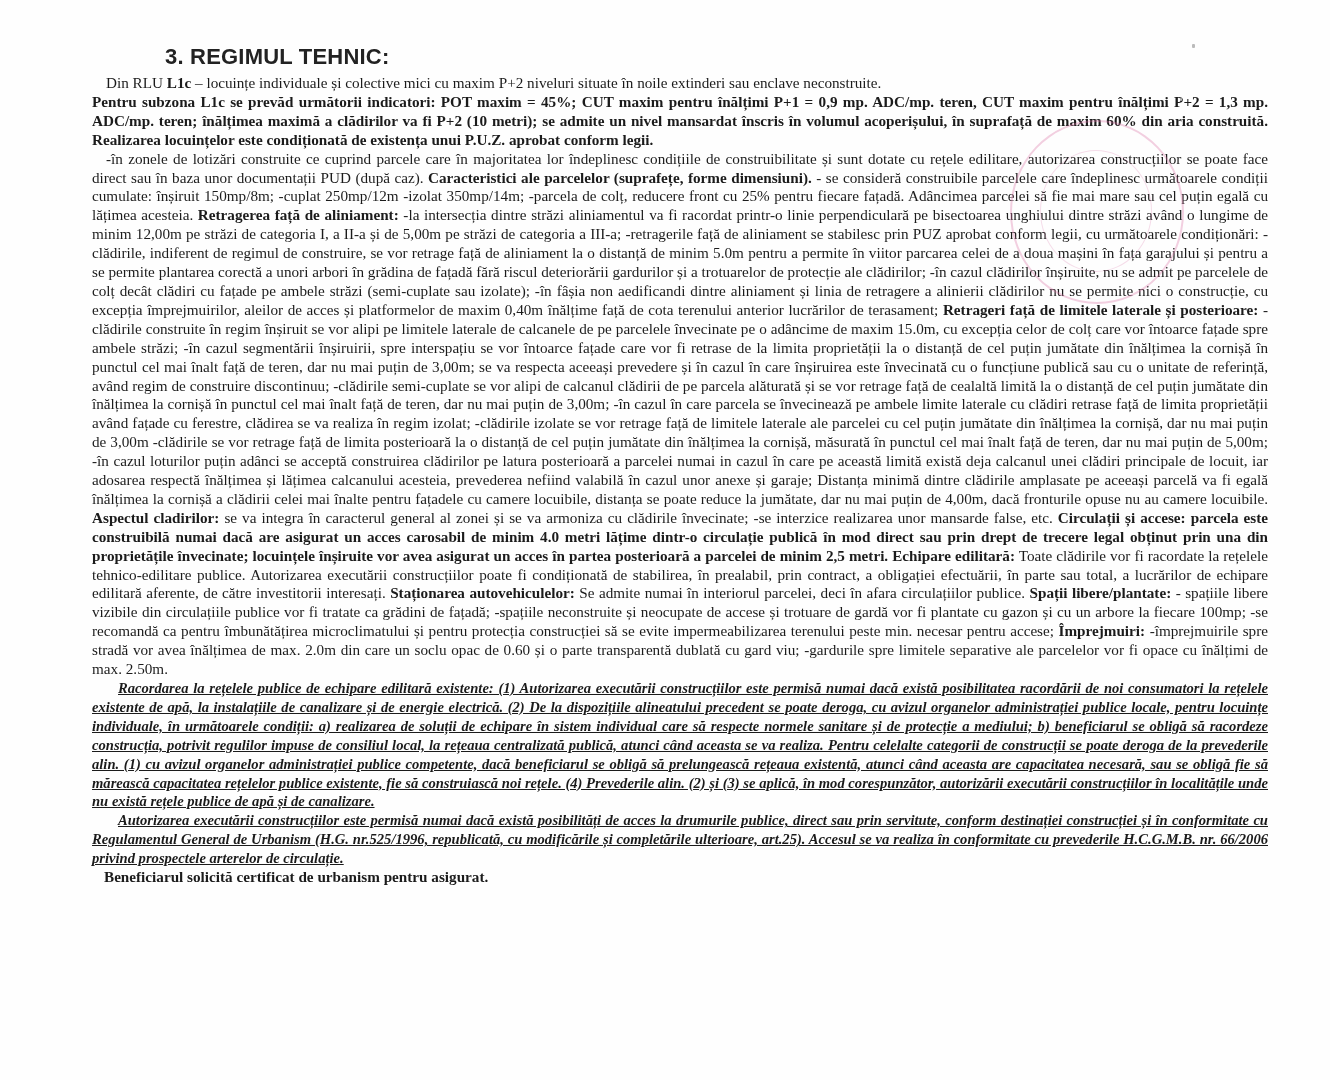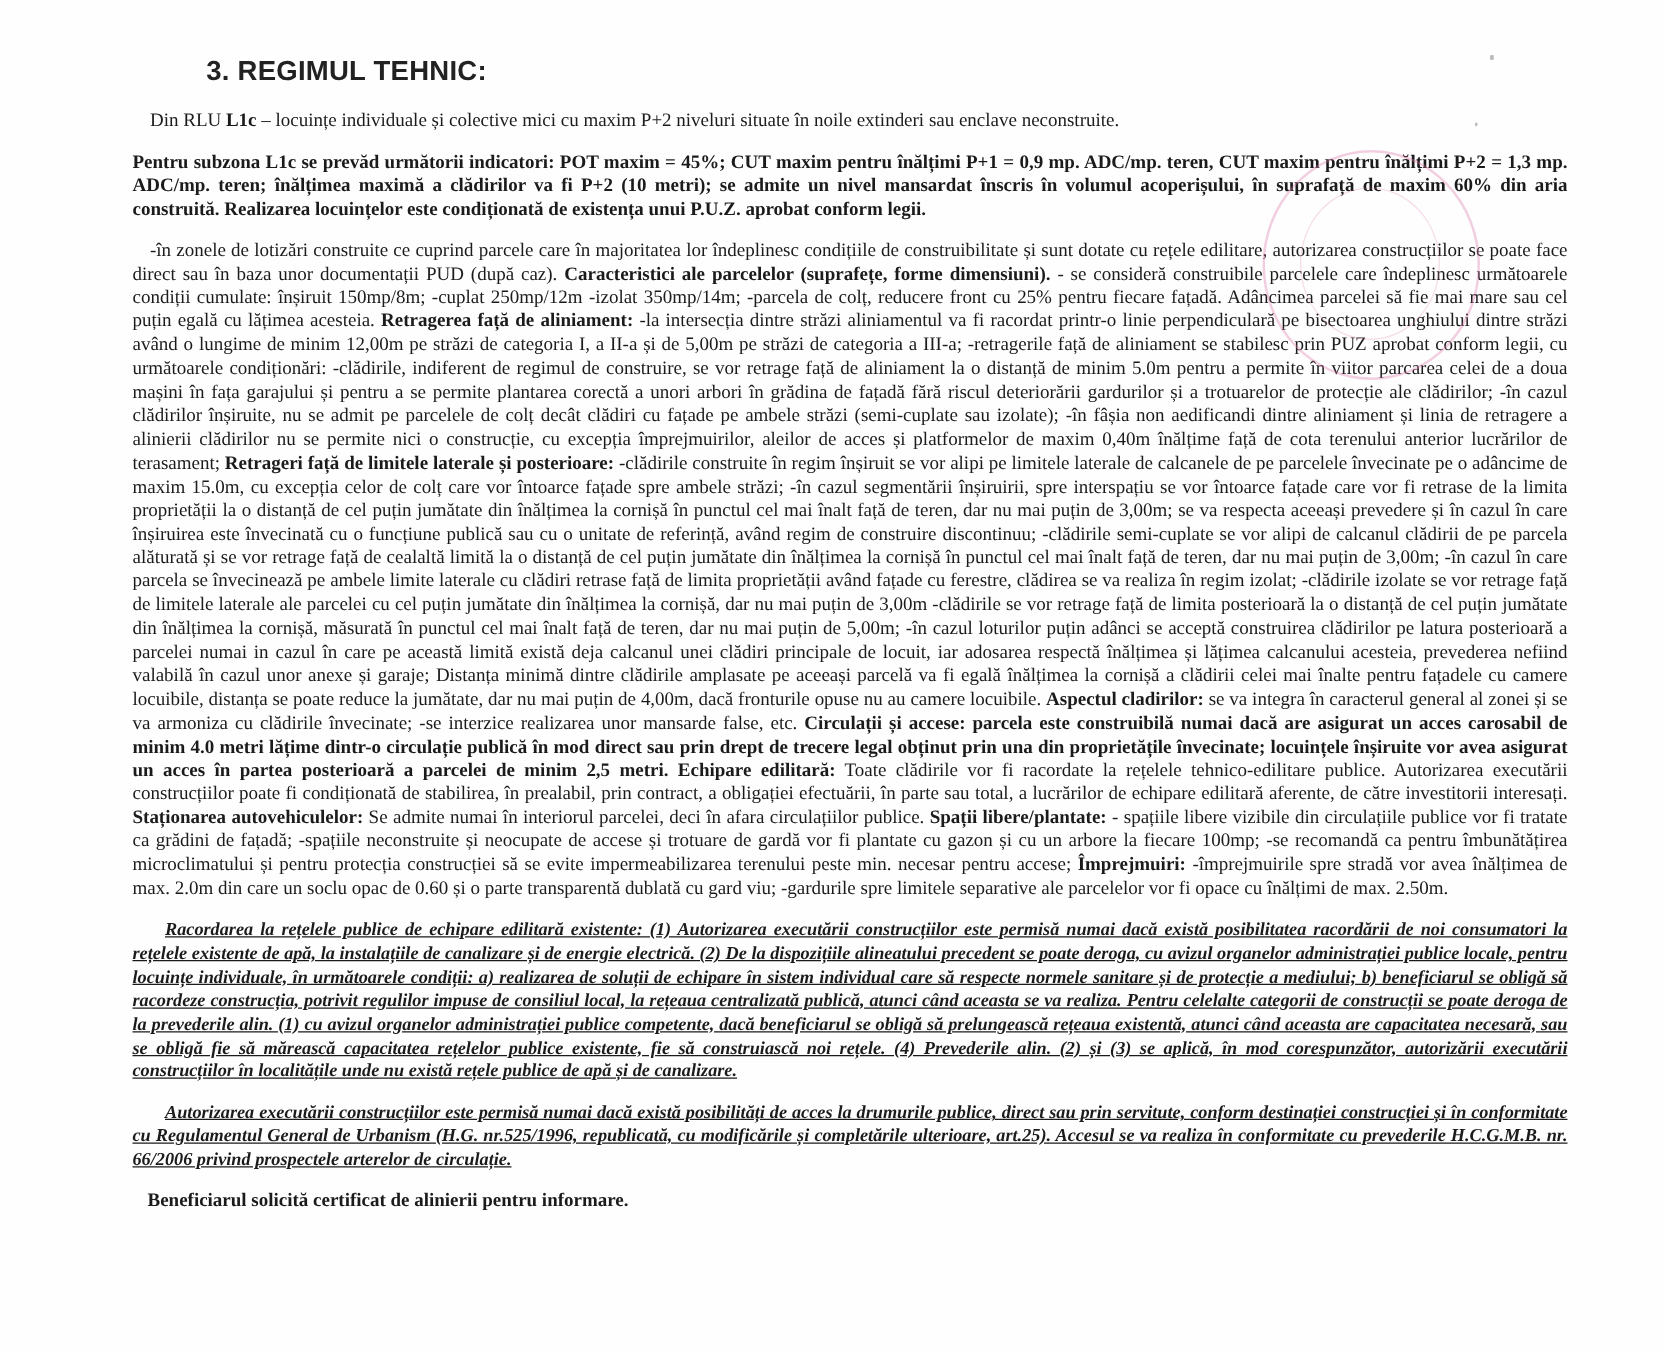--- a/index.html
+++ b/index.html
@@ -11,21 +11,21 @@
   .title {
     position: absolute; left: 165px; top: 44px;
     font-family: "Liberation Sans", sans-serif; font-weight: bold;
     font-size: 22px; color: #222; letter-spacing: 0.2px;
   }
   .body {
     position: absolute; left: 92px; top: 74px; width: 1176px;
     font-family: "Liberation Serif", serif; font-size: 15.2px;
     line-height: 18.9px; color: #1b1b1b; text-align: justify;
   }
-  .body p { margin: 14px; }
+  .body p { margin: 0; }
   .indent { text-indent: 14px; }
   .indent2 { text-indent: 26px; }
   .b { font-weight: bold; }
   .bu { font-weight: bold; }
   .it { font-style: italic; font-weight: bold; font-size: 14.6px; text-decoration: underline; }
   .plain-indent { padding-left: 12px; }
   .stamp {
     position: absolute; left: 1010px; top: 120px; width: 170px; height: 180px;
     border: 2px solid rgba(220,120,170,0.35); border-radius: 50%;
     pointer-events: none;
@@ -50,20 +50,20 @@
 
     <p class="b">Pentru subzona L1c se prevăd următorii indicatori: POT maxim = 45%; CUT maxim pentru înălțimi P+1 = 0,9 mp. ADC/mp. teren, CUT maxim pentru înălțimi P+2 = 1,3 mp. ADC/mp. teren; înălțimea maximă a clădirilor va fi P+2 (10 metri); se admite un nivel mansardat înscris în volumul acoperișului, în suprafață de maxim 60% din aria construită. Realizarea locuințelor este condiționată de existența unui P.U.Z. aprobat conform legii.</p>
 
     <p class="indent"><span>-în zonele de lotizări construite ce cuprind parcele care în majoritatea lor îndeplinesc condițiile de construibilitate și sunt dotate cu rețele edilitare, autorizarea construcțiilor se poate face direct sau în baza unor documentații PUD (după caz). </span><span class="bu">Caracteristici ale parcelelor (suprafețe, forme dimensiuni).</span><span> - se consideră construibile parcelele care îndeplinesc următoarele condiții cumulate: înșiruit 150mp/8m; -cuplat 250mp/12m -izolat 350mp/14m; -parcela de colț, reducere front cu 25% pentru fiecare fațadă. Adâncimea parcelei să fie mai mare sau cel puțin egală cu lățimea acesteia. </span><span class="bu">Retragerea față de aliniament:</span><span> -la intersecția dintre străzi aliniamentul va fi racordat printr-o linie perpendiculară pe bisectoarea unghiului dintre străzi având o lungime de minim 12,00m pe străzi de categoria I, a II-a și de 5,00m pe străzi de categoria a III-a; -retragerile față de aliniament se stabilesc prin PUZ aprobat conform legii, cu următoarele condiționări: -clădirile, indiferent de regimul de construire, se vor retrage față de aliniament la o distanță de minim 5.0m pentru a permite în viitor parcarea celei de a doua mașini în fața garajului și pentru a se permite plantarea corectă a unori arbori în grădina de fațadă fără riscul deteriorării gardurilor și a trotuarelor de protecție ale clădirilor; -în cazul clădirilor înșiruite, nu se admit pe parcelele de colț decât clădiri cu fațade pe ambele străzi (semi-cuplate sau izolate); -în fâșia non aedificandi dintre aliniament și linia de retragere a alinierii clădirilor nu se permite nici o construcție, cu excepția împrejmuirilor, aleilor de acces și platformelor de maxim 0,40m înălțime față de cota terenului anterior lucrărilor de terasament; </span><span class="bu">Retrageri față de limitele laterale și posterioare:</span><span> -clădirile construite în regim înșiruit se vor alipi pe limitele laterale de calcanele de pe parcelele învecinate pe o adâncime de maxim 15.0m, cu excepția celor de colț care vor întoarce fațade spre ambele străzi; -în cazul segmentării înșiruirii, spre interspațiu se vor întoarce fațade care vor fi retrase de la limita proprietății la o distanță de cel puțin jumătate din înălțimea la cornișă în punctul cel mai înalt față de teren, dar nu mai puțin de 3,00m; se va respecta aceeași prevedere și în cazul în care înșiruirea este învecinată cu o funcțiune publică sau cu o unitate de referință, având regim de construire discontinuu; -clădirile semi-cuplate se vor alipi de calcanul clădirii de pe parcela alăturată și se vor retrage față de cealaltă limită la o distanță de cel puțin jumătate din înălțimea la cornișă în punctul cel mai înalt față de teren, dar nu mai puțin de 3,00m; -în cazul în care parcela se învecinează pe ambele limite laterale cu clădiri retrase față de limita proprietății având fațade cu ferestre, clădirea se va realiza în regim izolat; -clădirile izolate se vor retrage față de limitele laterale ale parcelei cu cel puțin jumătate din înălțimea la cornișă, dar nu mai puțin de 3,00m -clădirile se vor retrage față de limita posterioară la o distanță de cel puțin jumătate din înălțimea la cornișă, măsurată în punctul cel mai înalt față de teren, dar nu mai puțin de 5,00m; -în cazul loturilor puțin adânci se acceptă construirea clădirilor pe latura posterioară a parcelei numai in cazul în care pe această limită există deja calcanul unei clădiri principale de locuit, iar adosarea respectă înălțimea și lățimea calcanului acesteia, prevederea nefiind valabilă în cazul unor anexe și garaje; Distanța minimă dintre clădirile amplasate pe aceeași parcelă va fi egală înălțimea la cornișă a clădirii celei mai înalte pentru fațadele cu camere locuibile, distanța se poate reduce la jumătate, dar nu mai puțin de 4,00m, dacă fronturile opuse nu au camere locuibile. </span><span class="bu">Aspectul cladirilor:</span><span> se va integra în caracterul general al zonei și se va armoniza cu clădirile învecinate; -se interzice realizarea unor mansarde false, etc. </span><span class="bu">Circulații și accese:</span><span class="b"> parcela este construibilă numai dacă are asigurat un acces carosabil de minim 4.0 metri lățime dintr-o circulație publică în mod direct sau prin drept de trecere legal obținut prin una din proprietățile învecinate; locuințele înșiruite vor avea asigurat un acces în partea posterioară a parcelei de minim 2,5 metri.</span> <span class="bu">Echipare edilitară:</span><span> Toate clădirile vor fi racordate la rețelele tehnico-edilitare publice. Autorizarea executării construcțiilor poate fi condiționată de stabilirea, în prealabil, prin contract, a obligației efectuării, în parte sau total, a lucrărilor de echipare edilitară aferente, de către investitorii interesați. </span><span class="bu">Staționarea autovehiculelor:</span><span> Se admite numai în interiorul parcelei, deci în afara circulațiilor publice. </span><span class="bu">Spații libere/plantate: </span><span>- spațiile libere vizibile din circulațiile publice vor fi tratate ca grădini de fațadă; -spațiile neconstruite și neocupate de accese și trotuare de gardă vor fi plantate cu gazon și cu un arbore la fiecare 100mp; -se recomandă ca pentru îmbunătățirea microclimatului și pentru protecția construcției să se evite impermeabilizarea terenului peste min. necesar pentru accese; </span><span class="bu">Împrejmuiri: </span><span>-împrejmuirile spre stradă vor avea înălțimea de max. 2.0m din care un soclu opac de 0.60 și o parte transparentă dublată cu gard viu; -gardurile spre limitele separative ale parcelelor vor fi opace cu înălțimi de max. 2.50m.</span></p>
 
     <p class="it indent2">Racordarea la rețelele publice de echipare edilitară existente: (1) Autorizarea executării construcțiilor este permisă numai dacă există posibilitatea racordării de noi consumatori la rețelele existente de apă, la instalațiile de canalizare și de energie electrică. (2) De la dispozițiile alineatului precedent se poate deroga, cu avizul organelor administrației publice locale, pentru locuințe individuale, în următoarele condiții: a) realizarea de soluții de echipare în sistem individual care să respecte normele sanitare și de protecție a mediului; b) beneficiarul se obligă să racordeze construcția, potrivit regulilor impuse de consiliul local, la rețeaua centralizată publică, atunci când aceasta se va realiza. Pentru celelalte categorii de construcții se poate deroga de la prevederile alin. (1) cu avizul organelor administrației publice competente, dacă beneficiarul se obligă să prelungească rețeaua existentă, atunci când aceasta are capacitatea necesară, sau se obligă fie să mărească capacitatea rețelelor publice existente, fie să construiască noi rețele. (4) Prevederile alin. (2) și (3) se aplică, în mod corespunzător, autorizării executării construcțiilor în localitățile unde nu există rețele publice de apă și de canalizare.</p>
 
     <p class="it indent2">Autorizarea executării construcțiilor este permisă numai dacă există posibilități de acces la drumurile publice, direct sau prin servitute, conform destinației construcției și în conformitate cu Regulamentul General de Urbanism (H.G. nr.525/1996, republicată, cu modificările și completările ulterioare, art.25). Accesul se va realiza în conformitate cu prevederile H.C.G.M.B. nr. 66/2006 privind prospectele arterelor de circulație.</p>
 
 
-    <p class="b plain-indent">Beneficiarul solicită certificat de alinierii pentru informare.</p>
+    <p class="b plain-indent">Beneficiarul solicită certificat de urbanism pentru asigurat.</p>
   </div>
 
   <div class="stamp"></div>
   <div class="stamp2"></div>
   <div class="speck" style="left:1192px; top:44px;"></div>
   <div class="speck" style="left:1180px; top:98px; width:2px; height:3px;"></div>
 </div>
 
 </body></html>

